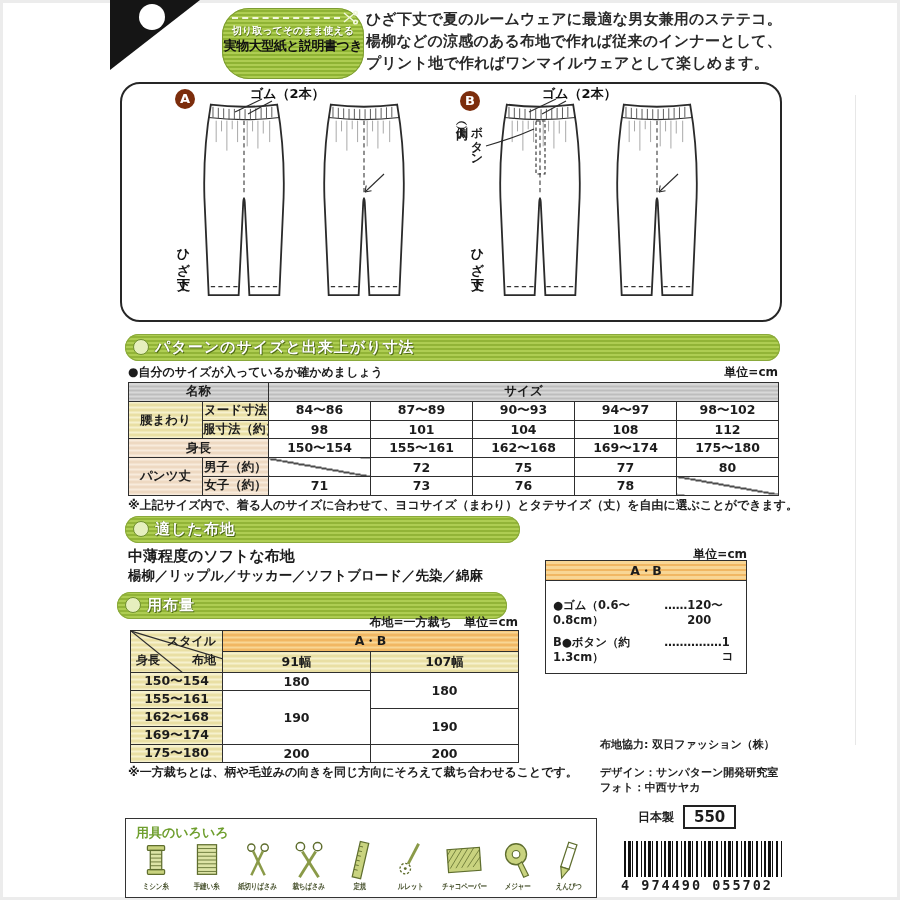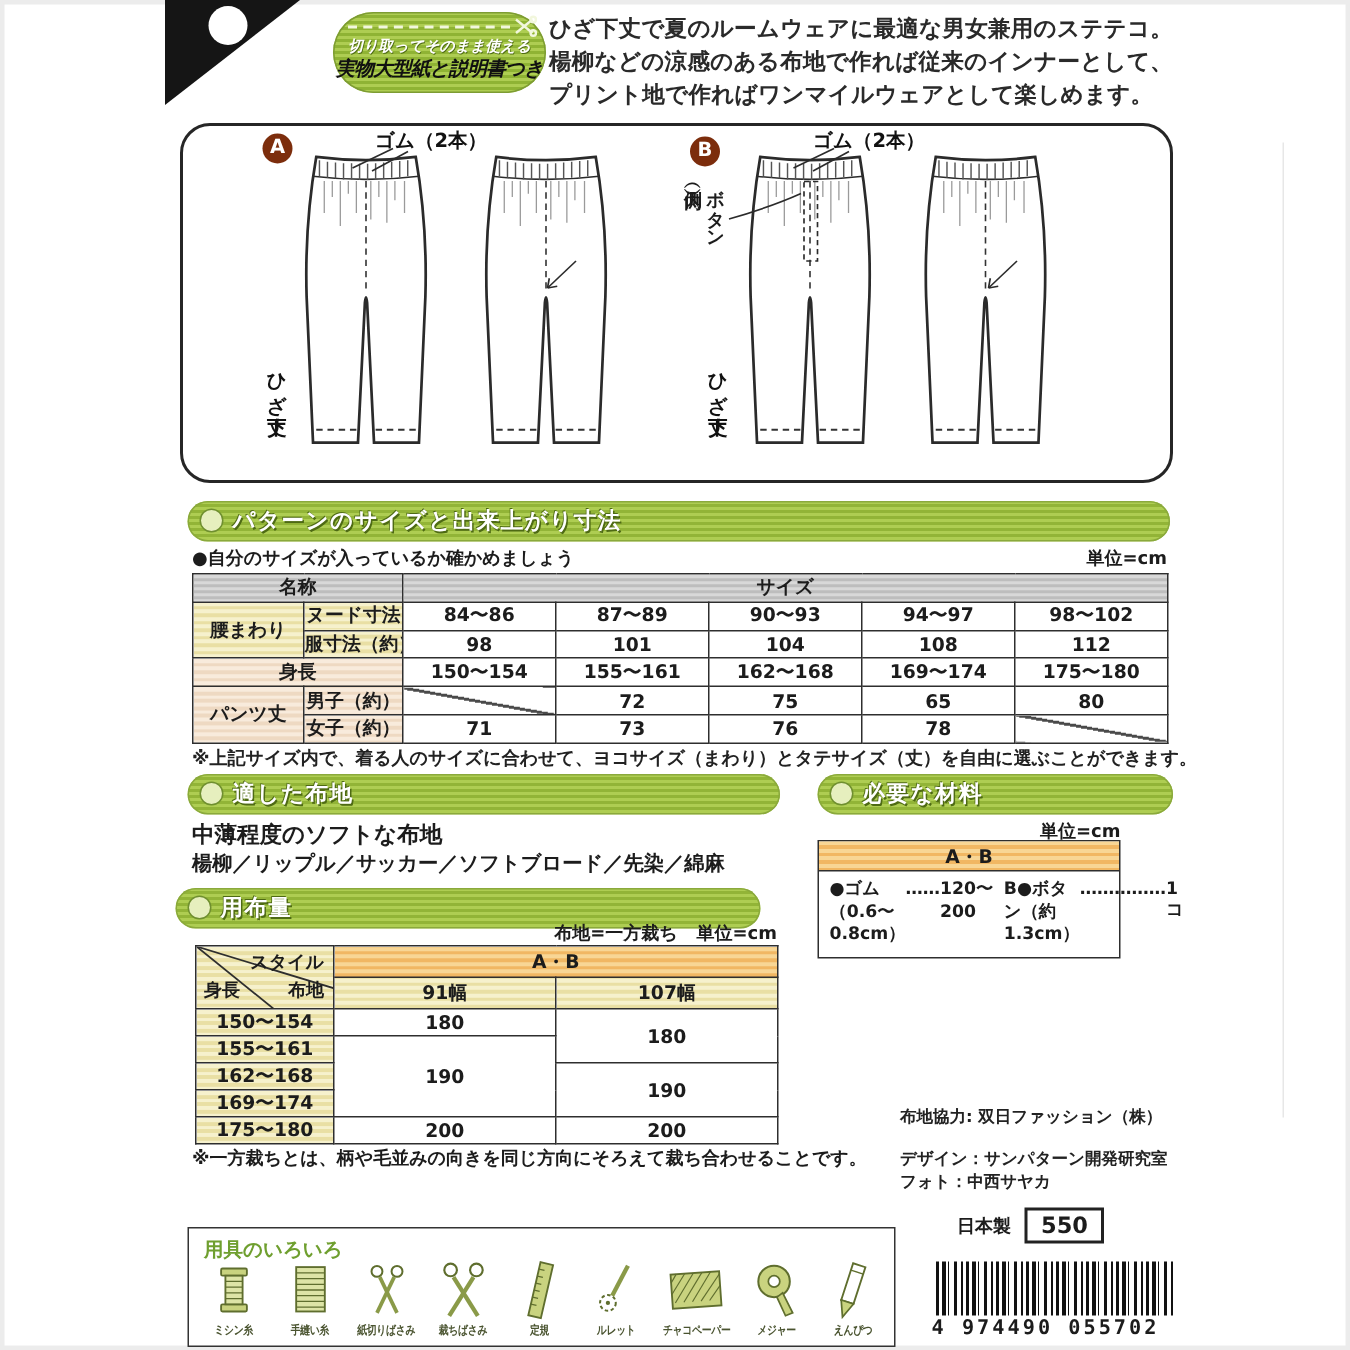--- a/index.html
+++ b/index.html
@@ -17,23 +17,23 @@
   .pill { position:absolute; height:27px; border-radius:14px;
     background:repeating-linear-gradient(180deg,#aecd52 0 2px,#92b437 2px 4px);
     box-shadow:inset 0 0 0 1px #8aa93c; }
   .pill .pill-dot { position:absolute; left:8px; top:5px; width:16px; height:16px; border-radius:50%;
     background:#e6efbe; border:1px solid #6f8f2f; }
   .pill .pill-title { position:absolute; left:30px; top:0; line-height:27px; color:#fff;
     font-weight:bold; font-size:15px; letter-spacing:1px;
     text-shadow:1px 1px 0 #4e6a14, -0.5px -0.5px 0 #4e6a14; white-space:nowrap; }
 
   
-  .badge { position:absolute; left:222px; top:8px; width:142px; height:54px; border-radius:27px;
+  .badge { position:absolute; left:222px; top:8px; width:142px; height:71px; border-radius:27px;
     background:repeating-linear-gradient(180deg,#aecd52 0 2px,#8fb334 2px 4px);
-    box-shadow:inset 0 0 0 1px #7d9c33;font-style:italic; }
+    box-shadow:inset 0 0 0 1px #7d9c33; }
   .badge .cutline { position:absolute; left:10px; top:9px; width:108px; border-top:2px dashed #f2f7dd; }
   .badge .scissors { position:absolute; right:6px; top:2px; }
   .badge .b1 { position:absolute; left:0; right:0; top:16px; text-align:center; font-size:10px;
     font-weight:bold; color:#fff; text-shadow:0.5px 0.5px 0 #4e6a14; white-space:nowrap; }
   .badge .b2 { position:absolute; left:0; right:0; top:29px; text-align:center; font-size:13px;
     font-weight:bold; color:#111; white-space:nowrap; letter-spacing:-0.5px; }
 
   .intro { position:absolute; left:366px; top:8px; width:426px; font-size:15px; font-weight:bold;
     color:#2a2a2a; line-height:1.47; letter-spacing:0.2px; }
 
@@ -66,21 +66,21 @@
   .stripe-orange { background:repeating-linear-gradient(180deg,#f8d695 0 2.5px,#f1b763 2.5px 5px); }
   .slash { background-image:linear-gradient(to top right, transparent 46.5%, #4a4a4a 46.5%, #4a4a4a 52%, transparent 52%); }
 
   .note { position:absolute; font-size:12px; font-weight:bold; color:#222; white-space:nowrap; }
   .fabric-line1 { position:absolute; left:128px; top:547px; font-size:15px; font-weight:bold; }
   .fabric-line2 { position:absolute; left:128px; top:567px; font-size:13.5px; font-weight:bold; }
 
   .materials-box { position:absolute; left:545px; top:560px; width:202px; border:1.8px solid #2e2e2e; background:#fff; }
   .mat-header { height:20px; line-height:20px; text-align:center; font-size:12.5px; font-weight:bold;
     border-bottom:1.8px solid #2e2e2e; }
-  .mat-body { padding:4px 7px 8px; display:flex; flex-direction:row; gap:7px; }
+  .mat-body { padding:17px 7px 8px; display:flex; flex-direction:column; gap:7px;justify-content:center; }
   .mat-row { display:flex; justify-content:space-between; align-items:baseline; font-size:11.5px; font-weight:bold; }
 
   .diag-cell { position:relative; background:repeating-linear-gradient(180deg,#f6f1cd 0 2.5px,#e9dfa4 2.5px 5px); }
   .diag-cell svg { position:absolute; left:0; top:0; }
   .diag-cell .lbl { position:absolute; font-size:12px; font-weight:bold; }
 
   .notes-block { position:absolute; left:128px; top:764px; }
   .notes-block div { font-size:12px; font-weight:bold; line-height:16.5px; white-space:nowrap; }
 
   .credits { position:absolute; left:600px; top:737px; font-size:11px; font-weight:bold; color:#222; }
@@ -242,21 +242,21 @@
       <td>162〜168</td>
       <td>169〜174</td>
       <td>175〜180</td>
     </tr>
     <tr>
       <td rowspan="2" class="stripe-pink">パンツ丈</td>
       <td class="stripe-pink">男子（約）</td>
       <td class="slash"></td>
       <td>72</td>
       <td>75</td>
-      <td>65</td>
+      <td>77</td>
       <td>80</td>
     </tr>
     <tr>
       <td class="stripe-pink">女子（約）</td>
       <td>71</td>
       <td>73</td>
       <td>76</td>
       <td>78</td>
       <td class="slash"></td>
     </tr>
@@ -264,24 +264,20 @@
     </table>
   <div class="note" style="left:128px; top:497px;">※上記サイズ内で、着る人のサイズに合わせて、ヨコサイズ（まわり）とタテサイズ（丈）を自由に選ぶことができます。</div>
 
   <div class="pill" style="left:125px; top:516px; width:395px;">
     <span class="pill-dot"></span>
     <span class="pill-title">適した布地</span>
   </div>
   <div class="fabric-line1">中薄程度のソフトな布地</div>
   <div class="fabric-line2">楊柳／リップル／サッカー／ソフトブロード／先染／綿麻</div>
 
-  <div class="pill" style="left:545px; top:516px; width:237px;">
-    <span class="pill-dot"></span>
-    <span class="pill-title">必要な材料</span>
-  </div>
   <div class="unit-right" style="left:647px; top:546px; width:100px;">単位=cm</div>
   <div class="materials-box">
     <div class="mat-header stripe-orange">A・B</div>
     <div class="mat-body">
       <div class="mat-row">
         <span>●ゴム（0.6〜0.8cm）</span>
         <span>……</span>
         <span>120〜200</span>
       </div>
       <div class="mat-row">

